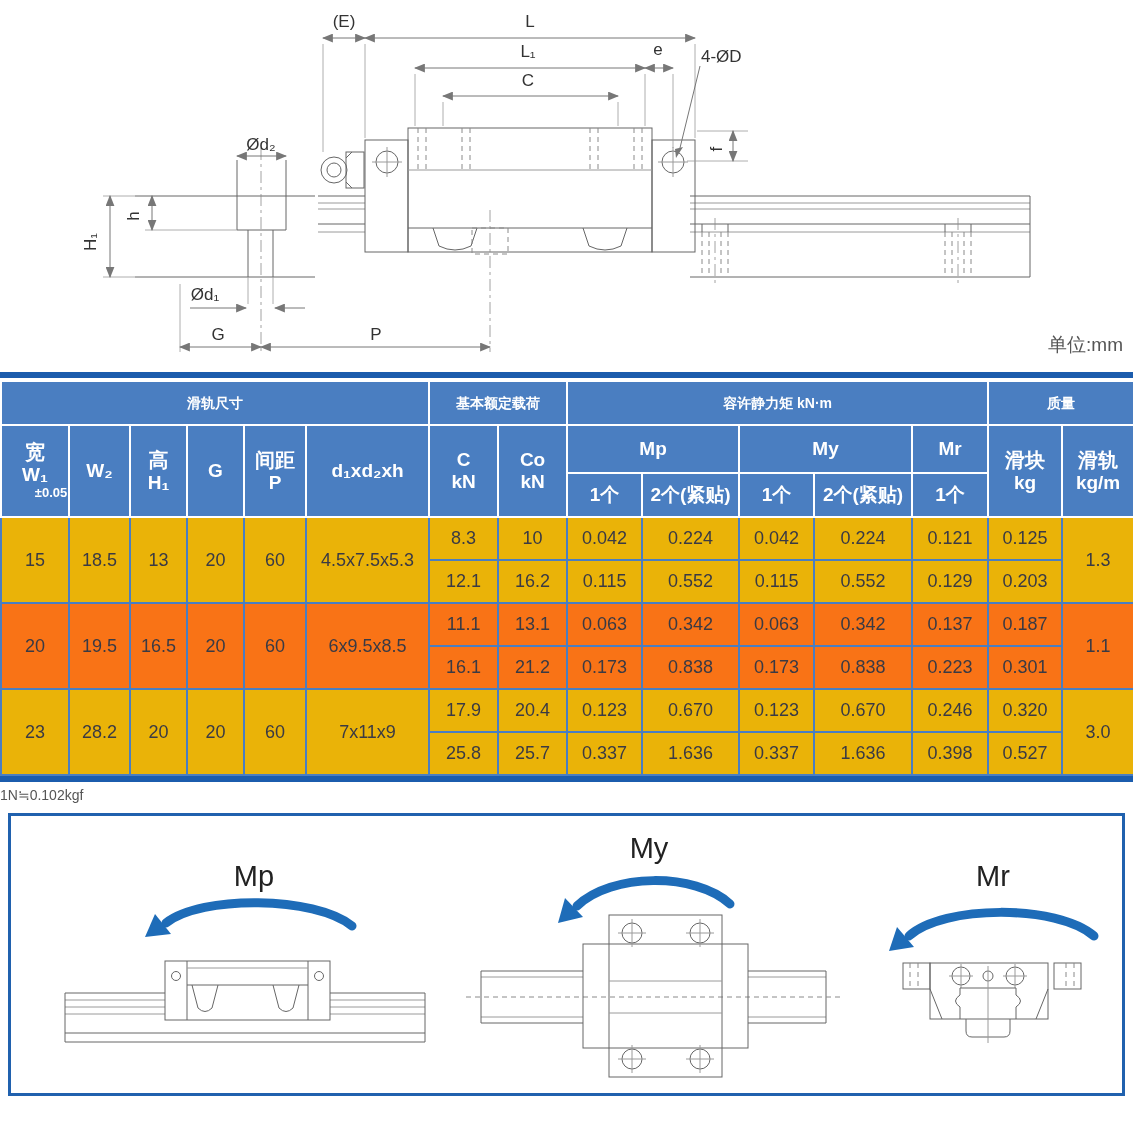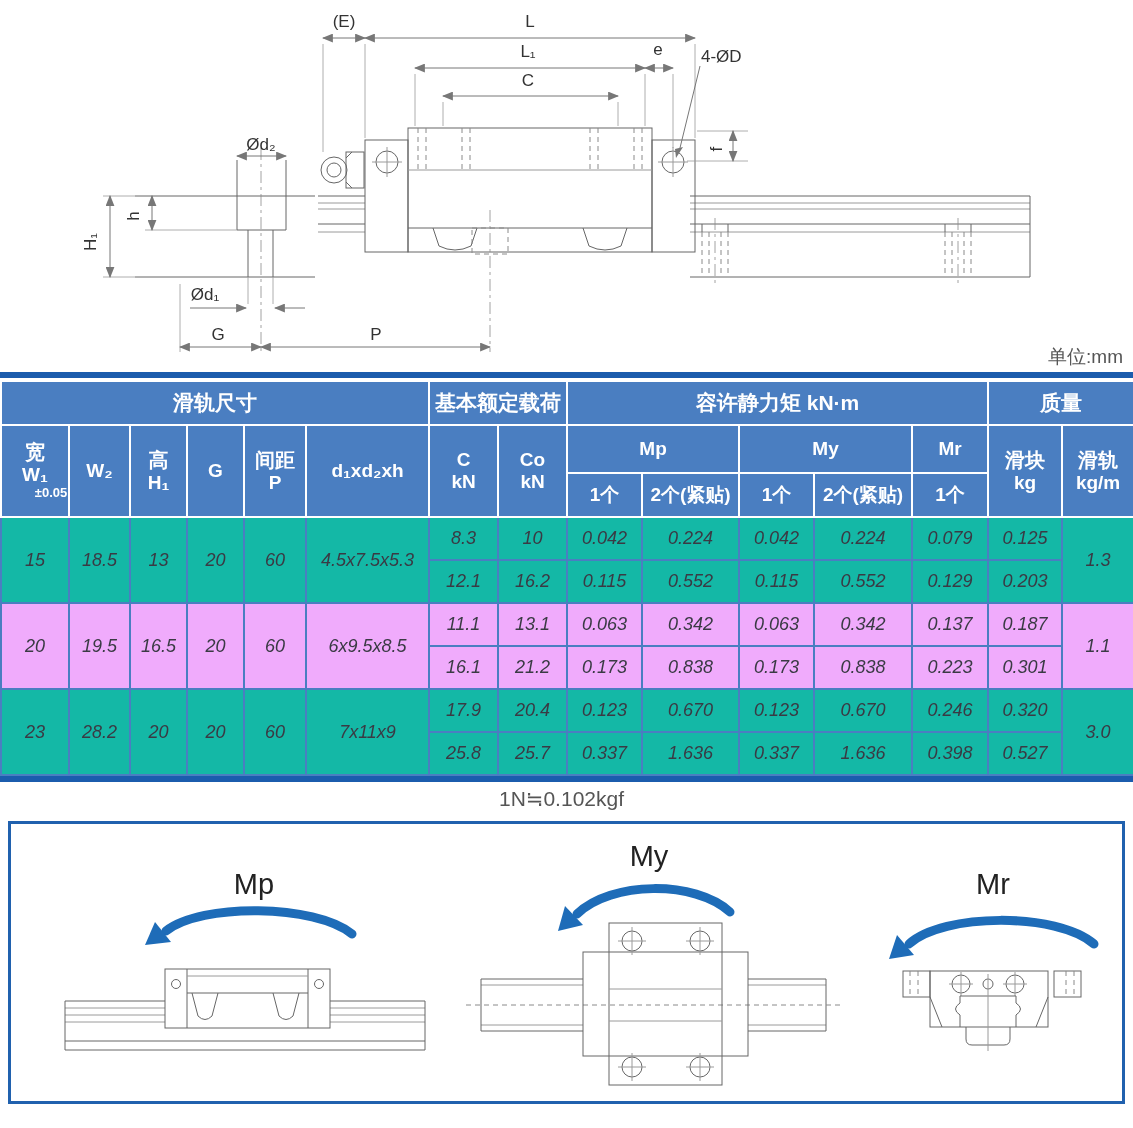--- a/index.html
+++ b/index.html
@@ -1,35 +1,35 @@
 <!DOCTYPE html>
 <html><head>
 <meta charset="utf-8">
 <style>
   html,body{margin:0;padding:0;background:#fff;}
   body{width:1133px;font-family:"Liberation Sans",sans-serif;}
   .drawing-area{position:relative;width:1133px;height:372px;background:#fff;}
-  .unit-note{position:absolute;right:10px;top:344px;font-size:19px;color:#555;}
+  .unit-note{position:absolute;right:10px;top:332px;font-size:19px;color:#555;}
   
   .bar{width:1133px;height:6px;background:#1b5cad;}
   .bar.top{border-bottom:2px solid #fff;}
   table.spec{border-collapse:collapse;table-layout:fixed;width:1133px;}
   table.spec th{background:#4a7ec1;color:#fff;border:2px solid #fff;
     font-weight:bold;text-align:center;vertical-align:middle;padding:0;line-height:1.15;}
-  tr.grp-row th{height:42px;font-size:21px;}
+  tr.grp-row th{height:42px;font-size:14px;}
   tr.hdr2 th{height:46px;font-size:19px;}
   tr.hdr3 th{height:42px;font-size:19px;margin-left:20px;}
   th .cjk{font-size:20px;display:block;}
   th .sym{font-size:19px;display:block;}
   th .tol{font-size:13px;display:block;font-weight:bold;padding-left:32px;}
   table.spec td{border:2px solid #4a7ec1;text-align:center;vertical-align:middle;
     font-size:18px;color:#3a3a44;height:41px;padding:0;}
-  tr.light td{background:#14b8a6;font-style:italic;}
-  tr.mid td{background:#f0abfc;font-style:italic;}
-  .note-row{width:1123px;text-align:center;font-size:21px;color:#555;padding:5px 8px 6px 0;}
+  tr.light td{background:#eab308;}
+  tr.mid td{background:#f97316;}
+  .note-row{width:1123px;text-align:left;font-size:14px;color:#555;padding:5px 8px 6px 0;}
   
   .moment-panel{margin:4px 8px 8px 8px;border:3px solid #2061ae;background:#fff;height:277px;}
   
   .ln{stroke:#666;stroke-width:1;fill:none;}
   .ln2{stroke:#9a9a9a;stroke-width:1;fill:none;}
   .dsh{stroke:#8a8a8a;stroke-width:1;fill:none;stroke-dasharray:5 4;}
   .cl{stroke:#8a8a8a;stroke-width:0.8;fill:none;stroke-dasharray:12 4 3 4;}
   .dim{stroke:#777;stroke-width:1;fill:none;}
   .ext{stroke:#999;stroke-width:0.8;fill:none;}
   .dimtxt{font-family:"Liberation Sans",sans-serif;font-size:17px;fill:#333;}
@@ -256,21 +256,21 @@
         <td rowspan="2">13</td>
         <td rowspan="2">20</td>
         <td rowspan="2">60</td>
         <td rowspan="2">4.5x7.5x5.3</td>
         <td>8.3</td>
         <td>10</td>
         <td>0.042</td>
         <td>0.224</td>
         <td>0.042</td>
         <td>0.224</td>
-        <td>0.079</td>
+        <td>0.121</td>
         <td>0.125</td>
         <td rowspan="2">1.3</td>
       </tr>
       <tr class="light">
         <td>12.1</td>
         <td>16.2</td>
         <td>0.115</td>
         <td>0.552</td>
         <td>0.115</td>
         <td>0.552</td>

